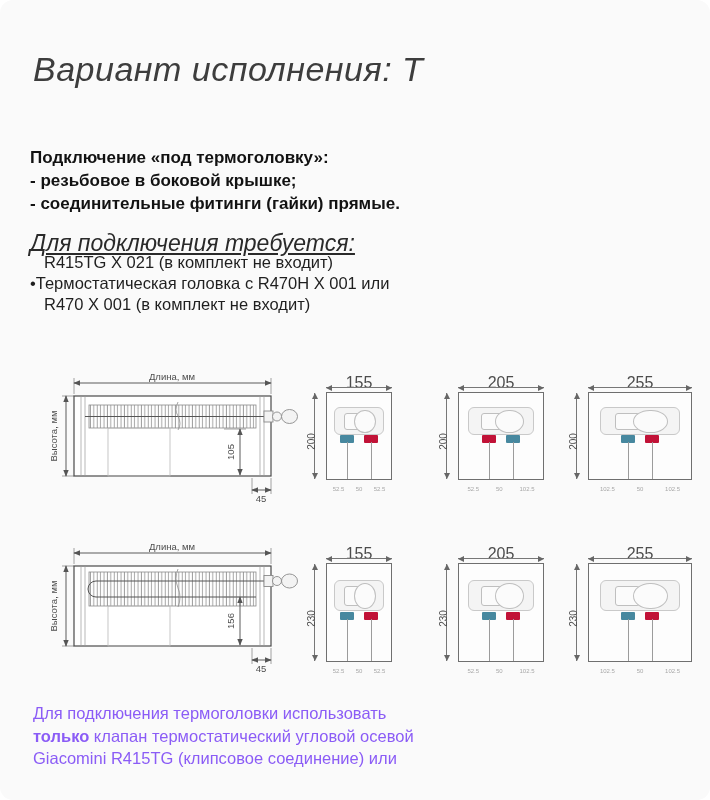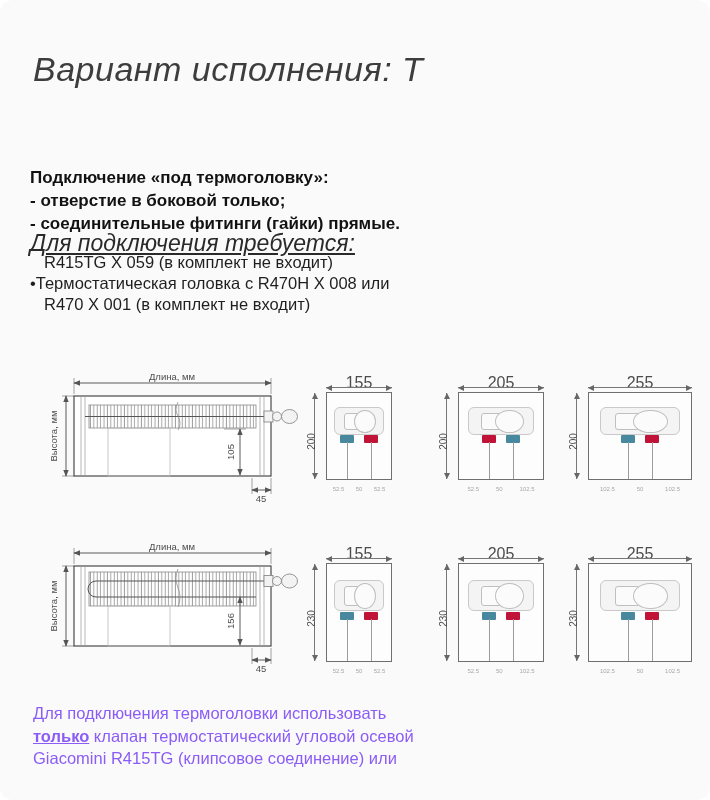--- a/index.html
+++ b/index.html
@@ -10,40 +10,40 @@
     color:#1c1c1c;
     border-radius:13px;
   }
   
   .title{
     position:absolute; left:33px; top:50px;
     font-size:34px; font-style:italic; color:#3d3d3d; letter-spacing:.5px;
   }
   .connection{
     position:absolute; left:30px; top:146px;
-    font-size:17px; font-weight:bold; line-height:23px; color:#121212;margin-top:20px;
+    font-size:17px; font-weight:bold; line-height:23px; color:#121212;
   }
   .req-heading{
     position:absolute; left:30px; top:230px;
     font-size:23px; font-style:italic; text-decoration:underline; color:#2a2a2a;
   }
   .req-lines{
     position:absolute; left:30px; top:252px;
     font-size:16.5px; line-height:21px; color:#1f1f1f; width:620px;
   }
   .req-line.indent{padding-left:14px;}
   .warning-title{
     position:absolute; left:35px; top:675px;
     font-size:19px; font-weight:bold; color:#c51f35; letter-spacing:.3px;
   }
   .warning-text{
     position:absolute; left:33px; top:702px;
     font-size:16.5px; line-height:22.5px; color:#8b5cf6; width:460px;
   }
-  .warning-text .em{font-weight:bold; text-decoration:underline;margin-top:39px;}
+  .warning-text .em{font-weight:bold; margin-top:39px;}
   
   .sv{position:absolute;}
   .sv .ext{stroke:#8c8c8c; stroke-width:.8;}
   .sv .dim{stroke:#5a5a5a; stroke-width:1;}
   .sv .thin{stroke:#9a9a9a; stroke-width:.7;}
   .sv .part{fill:#f3f3f3; stroke:#8a8a8a; stroke-width:.9;}
   .sv .dimtext{font-family:"Liberation Sans",sans-serif; font-size:9.5px; fill:#4d4d4d;}
   
   .fv{position:absolute;}
   .fv-wlabel{height:11px; text-align:center; font-size:16px; color:#4d4d4d;}
@@ -95,28 +95,28 @@
 </style>
 </head>
 <body>
 
 <div class="page">
 
   <div class="title">Вариант исполнения: Т</div>
 
   <div class="connection">
     <div>Подключение «под термоголовку»:</div>
-    <div>- отверстие в боковой только;</div>
+    <div>- резьбовое в боковой крышке;</div>
     <div>- соединительные фитинги (гайки) прямые.</div>
   </div>
 
   <div class="req-heading">Для подключения требуется:</div>
   <div class="req-lines">
-    <div class="req-line indent">R415TG X 059 (в комплект не входит)</div>
-    <div class="req-line">•Термостатическая головка с R470H X 008 или</div>
+    <div class="req-line indent">R415TG X 021 (в комплект не входит)</div>
+    <div class="req-line">•Термостатическая головка с R470H X 001 или</div>
     <div class="req-line indent">R470 X 001 (в комплект не входит)</div>
   </div>
 
   <svg class="sv" style="left:28px;top:372px;" width="276" height="132" viewBox="0 0 276 132">
     <defs>
       <pattern id="fins" width="3.4" height="40" patternUnits="userSpaceOnUse">
         <line x1="1.2" y1="0" x2="1.2" y2="40" stroke="#9a9a9a" stroke-width="0.9"></line>
       </pattern>
       <marker id="arr" viewBox="0 0 10 10" refX="9" refY="5" markerWidth="7" markerHeight="7" orient="auto-start-reverse">
         <path d="M0,1 L10,5 L0,9 z" fill="#555"></path>

